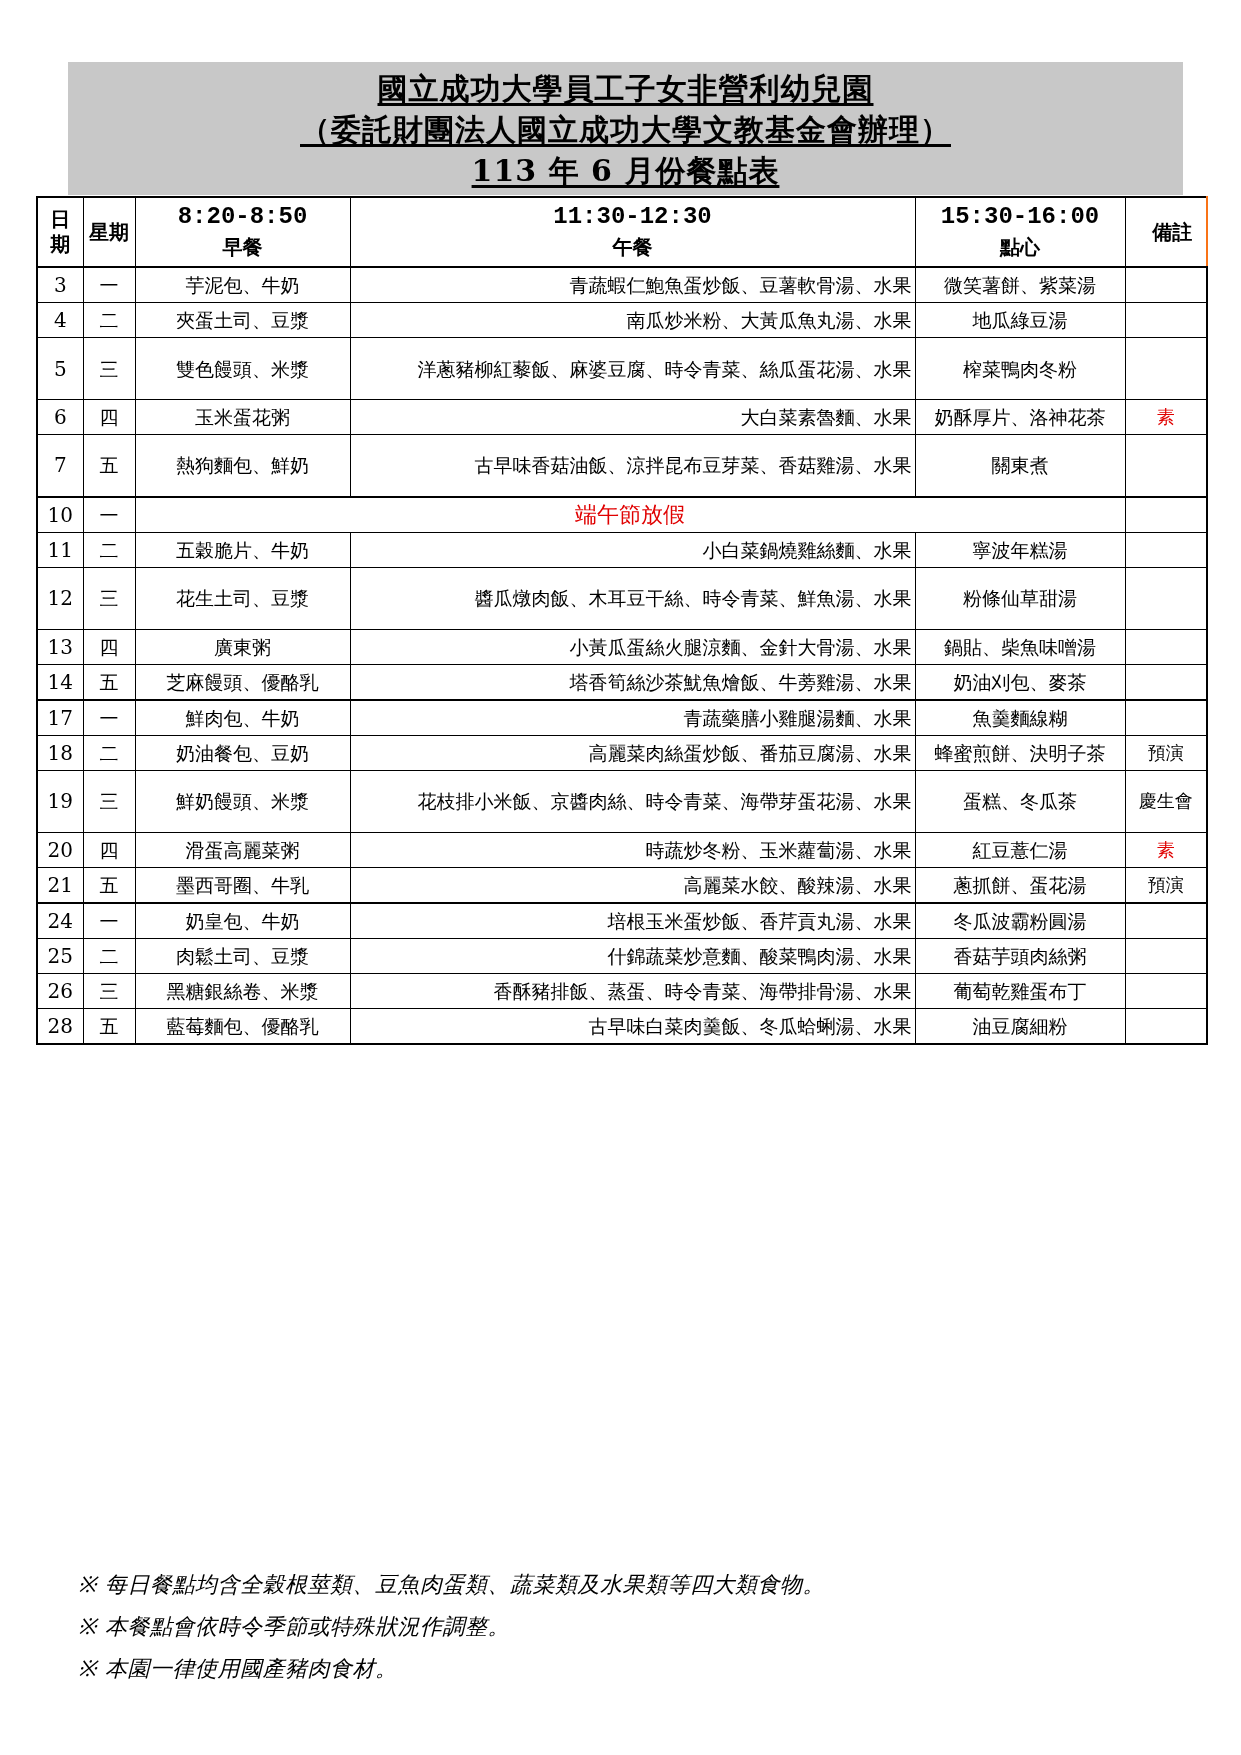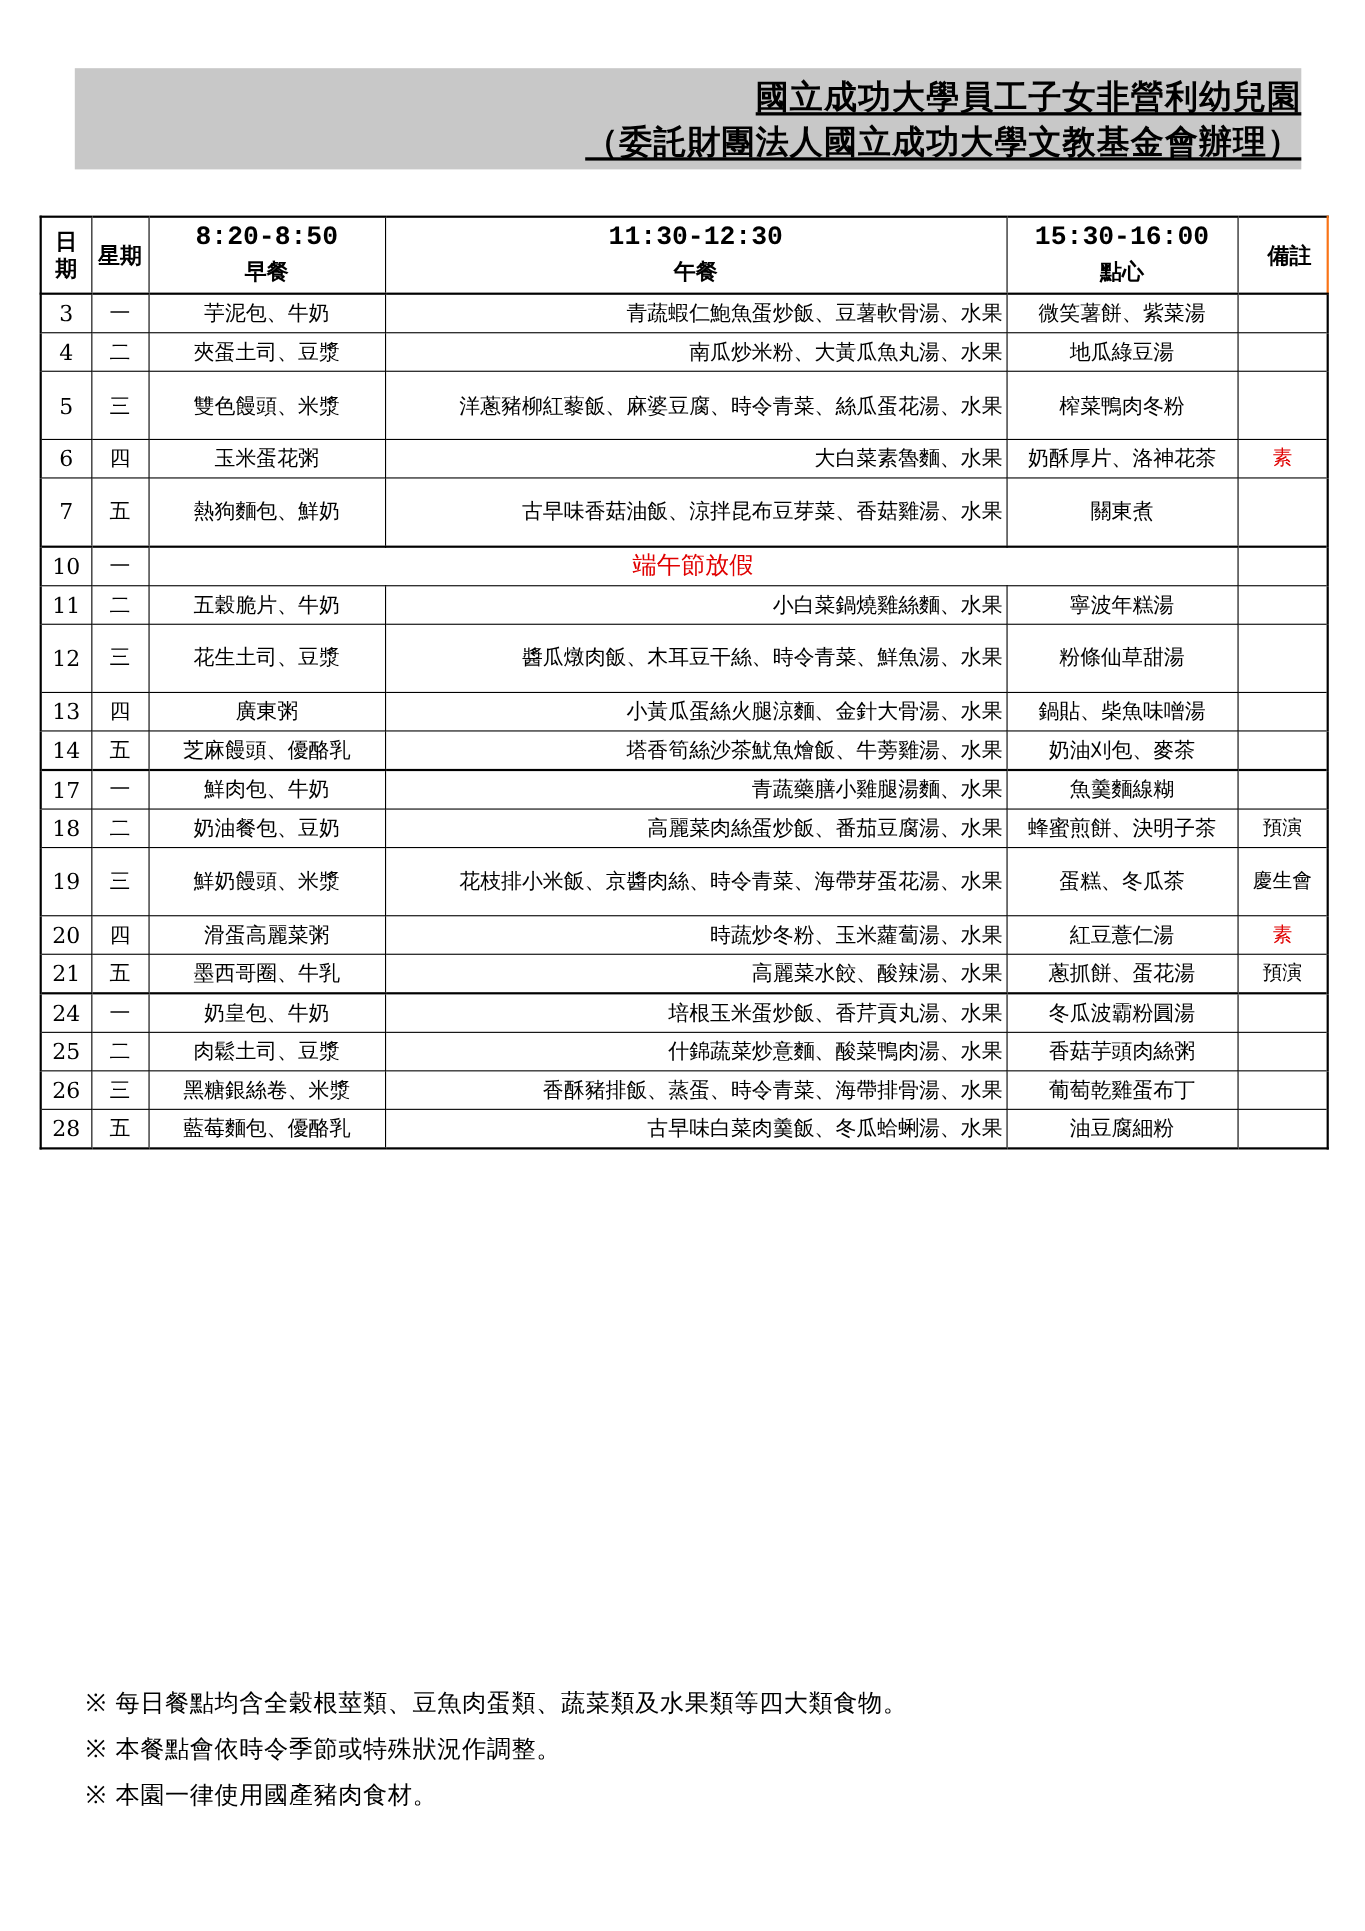--- a/index.html
+++ b/index.html
@@ -27,21 +27,20 @@
     background: #c8c8c8;
     text-align: center;
     padding: 6px 0 4px 0;
   }
   .title-line {
     font-size: 30px;
     line-height: 41px;
     font-weight: 700;
     letter-spacing: 1px;
     white-space: nowrap;
-    text-align: right;
   }
   .title-line span.u {
     text-decoration: underline;
     text-underline-offset: 4px;
   }
 
   
   .menu-table {
     position: absolute;
     left: 36px;
@@ -99,39 +98,41 @@
   td.holiday {
     color: #e00000;
     font-size: 22px;
   }
   .rowtall td { height: 62px; }
 
   
   .notes {
     position: absolute;
     left: 78px;
-    top: 1528px;
+    top: 1564px;
     width: 1000px;
+    font-style: italic;
   }
   .note-line {
     font-size: 22px;
     line-height: 42px;
     letter-spacing: 0.5px;
     white-space: nowrap;
   }
   .note-mark { margin-right: 8px; }
 </style>
 </head>
 <body>
 
 <div class="page">
 
   <div class="title-band">
     <div class="title-line"><span class="u">國立成功大學員工子女非營利幼兒園</span></div>
     <div class="title-line"><span class="u">（委託財團法人國立成功大學文教基金會辦理）</span></div>
+    <div class="title-line"><span class="u">113 年 6 月份餐點表</span></div>
   </div>
 
   <table class="menu-table">
     <colgroup>
       <col class="col-date">
         <col class="col-day">
         <col class="col-bf">
       <col class="col-lunch">
         <col class="col-snack">
         <col class="col-note">

